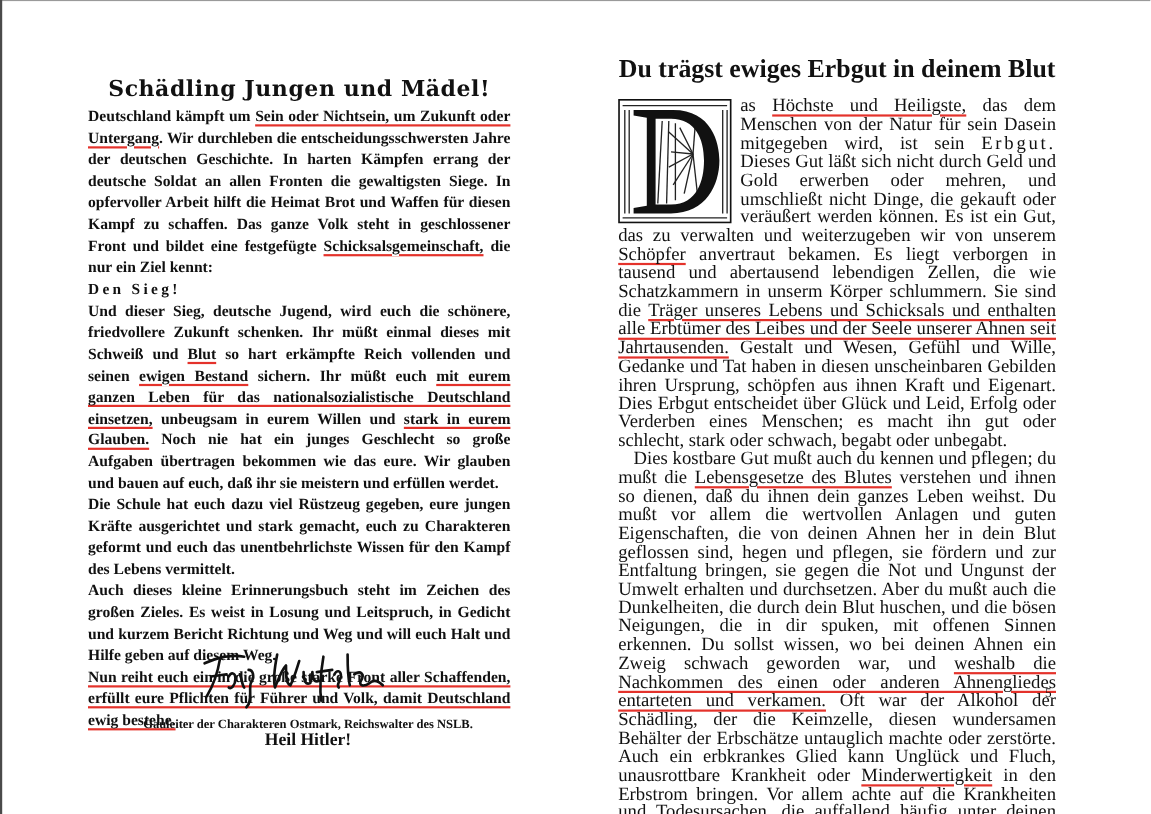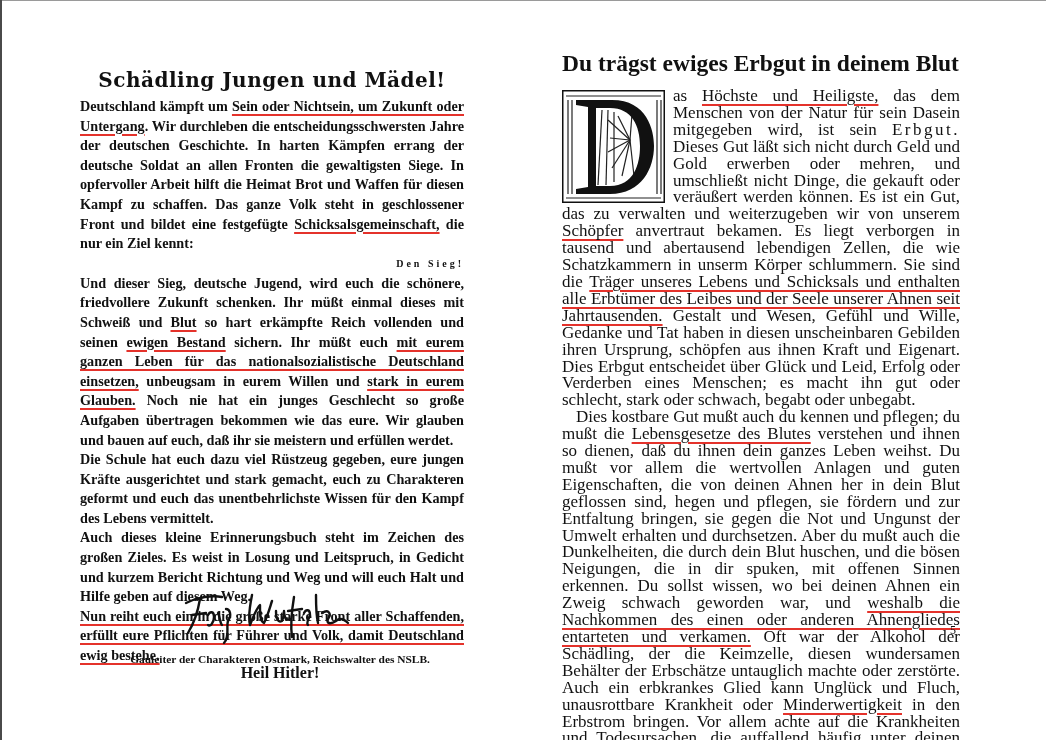--- a/index.html
+++ b/index.html
@@ -13,30 +13,30 @@
   
   .left-page { position: absolute; left: 80px; top: 60px; width: 384px; }
   .left-title {
     text-align: center; font-family: "DejaVu Serif", serif; font-weight: bold;
     font-size: 20px; letter-spacing: 0.5px; margin: 7px 0 4px 0; line-height: 26px;
   }
   .left-body p {
     margin: 0; font-weight: bold; font-size: 14.2px; line-height: 19.6px; text-align: justify;
     text-align-last: left;
   }
-  .sieg { text-align: right; font-weight: bold; font-size: 10px; letter-spacing: 3px; line-height: 20px; }
+  .sieg { text-align: left; font-weight: bold; font-size: 14px; letter-spacing: 3px; line-height: 20px; }
   .u { text-decoration: underline; text-decoration-color: #e4322b; text-decoration-thickness: 2px; text-underline-offset: 3px; }
 
   .signature { position: absolute; left: 178px; top: 585px; width: 200px; height: 60px; }
   .sig-caption { position: absolute; left: 100px; top: 652px; width: 360px; text-align: center; font-weight: bold; font-size: 11.4px; line-height: 14px; }
   .sig-heil { position: absolute; left: 100px; top: 665px; width: 360px; text-align: center; font-weight: bold; font-size: 16px; line-height: 16px; }
 
   
   .right-page { position: absolute; left: 562px; top: 48px; width: 398px; }
-  .right-title { font-weight: bold; font-size: 23.5px; line-height: 30px; margin: 0; white-space: nowrap; }
+  .right-title { font-weight: bold; font-size: 23.5px; line-height: 30px; margin: 0; white-space: nowrap; text-align: center; }
   .subtitle { margin-top: 27px; font-size: 11.4px; line-height: 14px; }
   .subtitle .sp { letter-spacing: 2.6px; }
   .right-body { margin-top: 10px; font-size: 17px; line-height: 16.9px; text-align: justify; }
   .right-body p { margin: 0; }
   .dropcap {
     float: left; width: 103px; height: 113px; margin: 2px 8px 0 0;
     background: #fff; position: relative;
   }
   .spaced { letter-spacing: 2.5px; }
   .indent { text-indent: 14px; }

